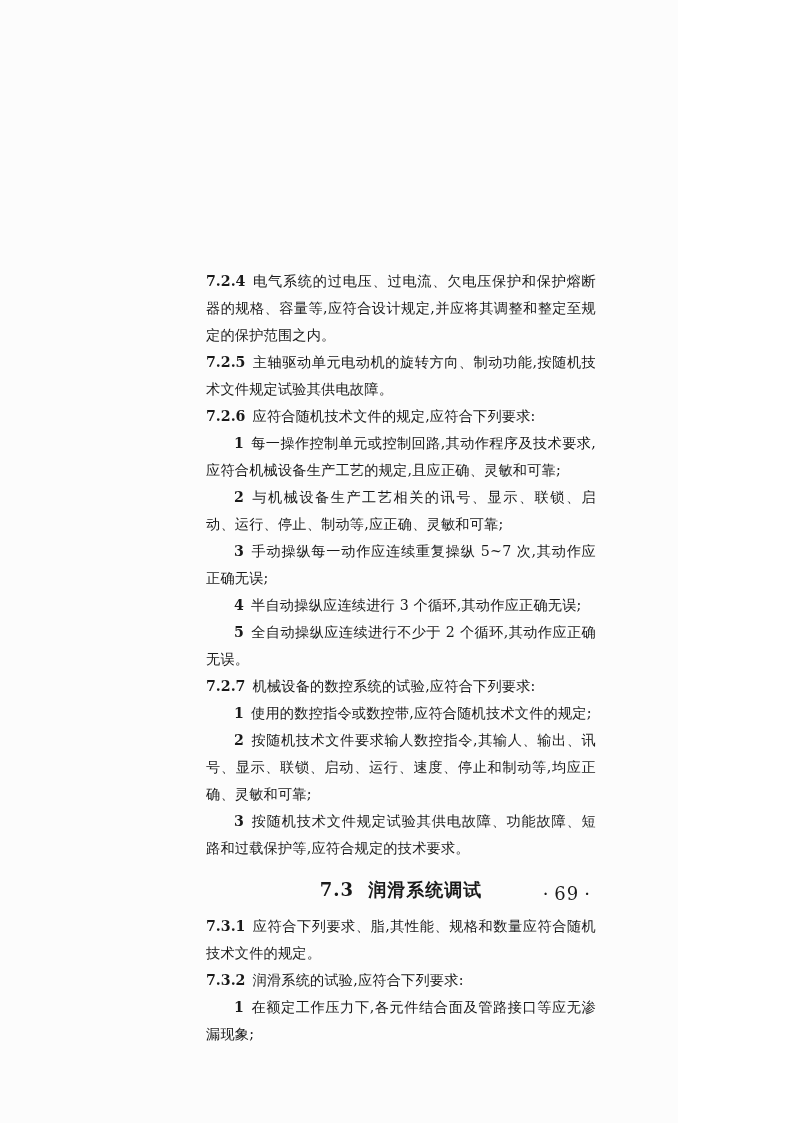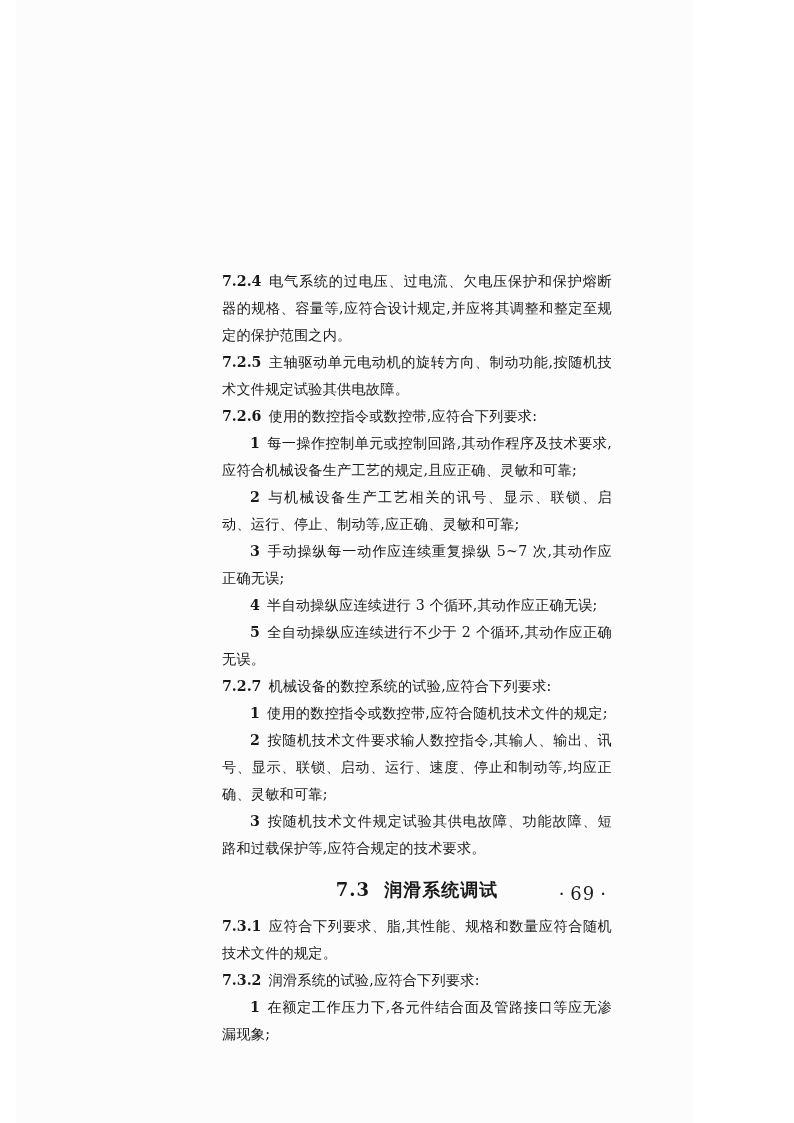--- a/index.html
+++ b/index.html
@@ -10,21 +10,21 @@
     width: 794px;
     height: 1123px;
     background: #ffffff;
     font-family: "DejaVu Serif", "Liberation Serif", serif;
     color: #1a1a1a;
     position: relative;
     overflow: hidden;
   }
   .page {
     position: absolute;
-    left: 16px;
+    left: 0;
     top: 0;
     width: 678px;
     height: 1123px;
     background: #fcfcfc;
   }
   .content {
     position: absolute;
     left: 206px;
     top: 268px;
     width: 390px;
@@ -83,21 +83,21 @@
 
     <p class="para">
       <span class="num">7.2.4</span><span>电气系统的过电压、过电流、欠电压保护和保护熔断器的规格、容量等,应符合设计规定,并应将其调整和整定至规定的保护范围之内。</span>
     </p>
 
     <p class="para">
       <span class="num">7.2.5</span><span>主轴驱动单元电动机的旋转方向、制动功能,按随机技术文件规定试验其供电故障。</span>
     </p>
 
     <p class="para">
-      <span class="num">7.2.6</span><span>使用的数控指令或数控带,应符合下列要求:</span>
+      <span class="num">7.2.6</span><span>应符合随机技术文件的规定,应符合下列要求:</span>
     </p>
 
     <p class="para indent">
       <span class="inum">1</span><span>每一操作控制单元或控制回路,其动作程序及技术要求,应符合机械设备生产工艺的规定,且应正确、灵敏和可靠;</span>
     </p>
 
     <p class="para indent">
       <span class="inum">2</span><span>与机械设备生产工艺相关的讯号、显示、联锁、启动、运行、停止、制动等,应正确、灵敏和可靠;</span>
     </p>
 

